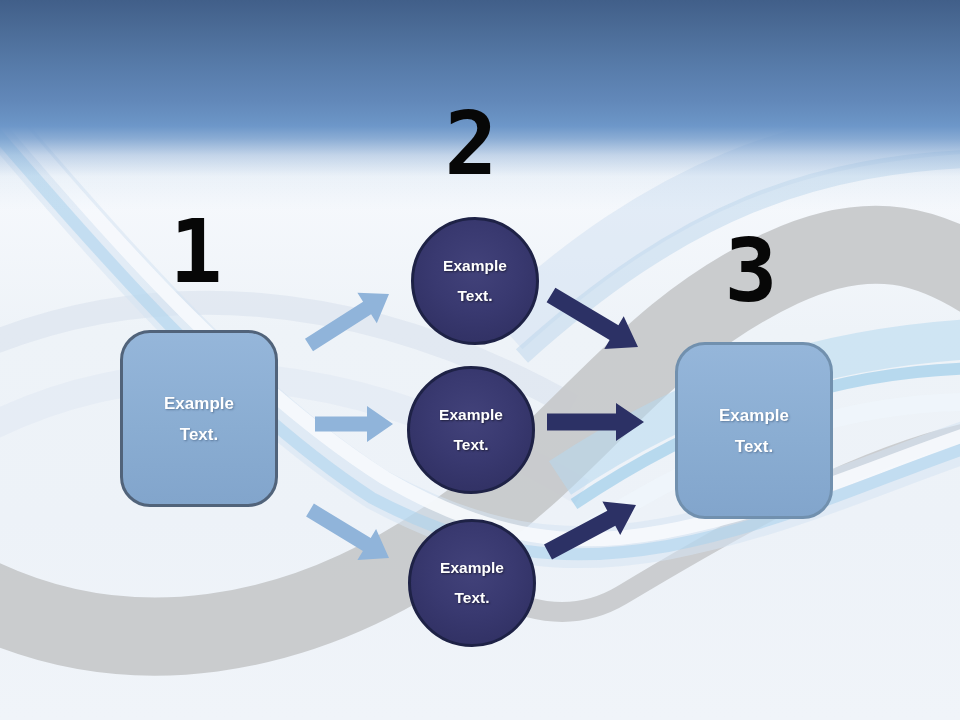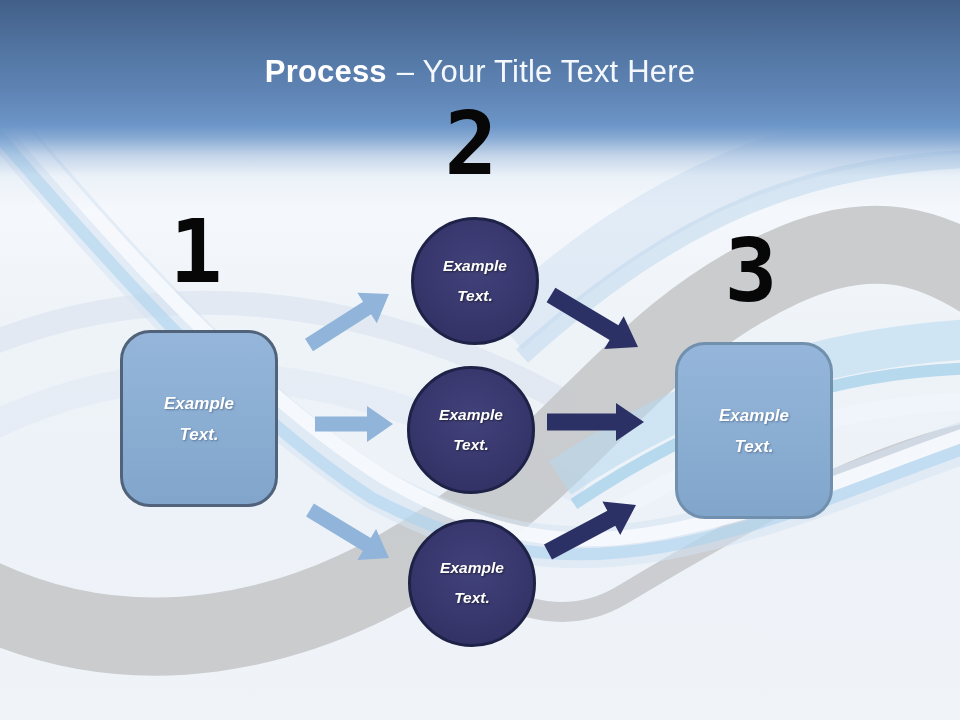--- a/index.html
+++ b/index.html
@@ -42,21 +42,21 @@
     position:absolute;z-index:4;box-sizing:border-box;
     width:128px;height:128px;border-radius:50%;
     background:radial-gradient(circle at 50% 40%,#42427a 0%,#393970 45%,#333367 72%,#2e2e5e 100%);
     border:3px solid #1e2246;
     display:flex;align-items:center;justify-content:center;text-align:center;
   }
   .c-top{left:411px;top:217px;}
   .c-mid{left:407px;top:366px;}
   .c-bot{left:408px;top:519px;}
   .shape-label{
-    color:#ffffff;font-weight:bold;font-style:italic;
+    color:#ffffff;font-weight:bold;
     font-size:17px;line-height:31px;
     text-shadow:1px 1px 2px rgba(25,45,75,0.40);
   }
   .pcircle .shape-label{font-size:15.5px;line-height:30px;text-shadow:1px 1px 2px rgba(0,0,0,0.5);}
   .shape-label span{display:block;}
   svg.arrows{position:absolute;left:0;top:0;z-index:3;}
 </style>
 </head>
 <body>
 
@@ -71,23 +71,20 @@
     <path d="M 992 428 C 872 448, 742 523, 622 595 C 560 632, 492 602, 452 562" stroke="#c7c9cb" stroke-width="20" opacity="0.9"></path>
     <path d="M -15 105 C 120 265, 245 405, 378 490 C 490 550, 570 556, 665 539 C 790 515, 885 468, 995 432" stroke="#d6e3f2" stroke-width="42" opacity="0.55"></path>
     <path d="M -15 88 C 120 250, 250 392, 385 478 C 495 542, 575 548, 662 532 C 790 508, 885 460, 995 425" stroke="#f7fafd" stroke-width="14" opacity="0.9"></path>
     <path d="M -15 120 C 115 272, 240 412, 372 498 C 487 558, 570 563, 668 546 C 788 523, 885 474, 995 438" stroke="#a9d2ec" stroke-width="12" opacity="0.55"></path>
     <path d="M 560 478 C 700 385, 830 345, 992 338" stroke="#b6d8ef" stroke-width="40" opacity="0.55"></path>
     <path d="M 574 504 C 714 410, 845 368, 992 368" stroke="#93c8e8" stroke-width="12" opacity="0.6"></path>
     <path d="M 590 528 C 730 438, 860 398, 992 402" stroke="#eef5fb" stroke-width="18" opacity="0.9"></path>
   </svg>
 
   <div class="header"></div>
-  <div class="title">
-    <span class="t-bold">Process</span><span class="t-rest">– Your Title Text Here</span>
-  </div>
 
   <div class="stepnum n1">1</div>
   <div class="stepnum n2">2</div>
   <div class="stepnum n3">3</div>
 
   <svg class="arrows" width="960" height="720" viewBox="0 0 960 720">
     <polygon fill="#90b4da" points="313.0,351.3 371.1,314.3 376.8,323.2 389,294 357.4,292.8 363.1,301.7 305.0,338.7"></polygon>
     <polygon fill="#90b4da" points="315,431.5 367,431.5 367,442 393,424 367,406 367,416.5 315,416.5"></polygon>
     <polygon fill="#90b4da" points="306.1,516.4 362.9,550.9 357.4,559.9 389,558 376.1,529.1 370.7,538.1 313.9,503.6"></polygon>
     <polygon fill="#2c3165" points="546.6,302.3 609.6,339.9 604.3,348.9 638,347 623.7,316.3 618.4,325.3 555.4,287.7"></polygon>

